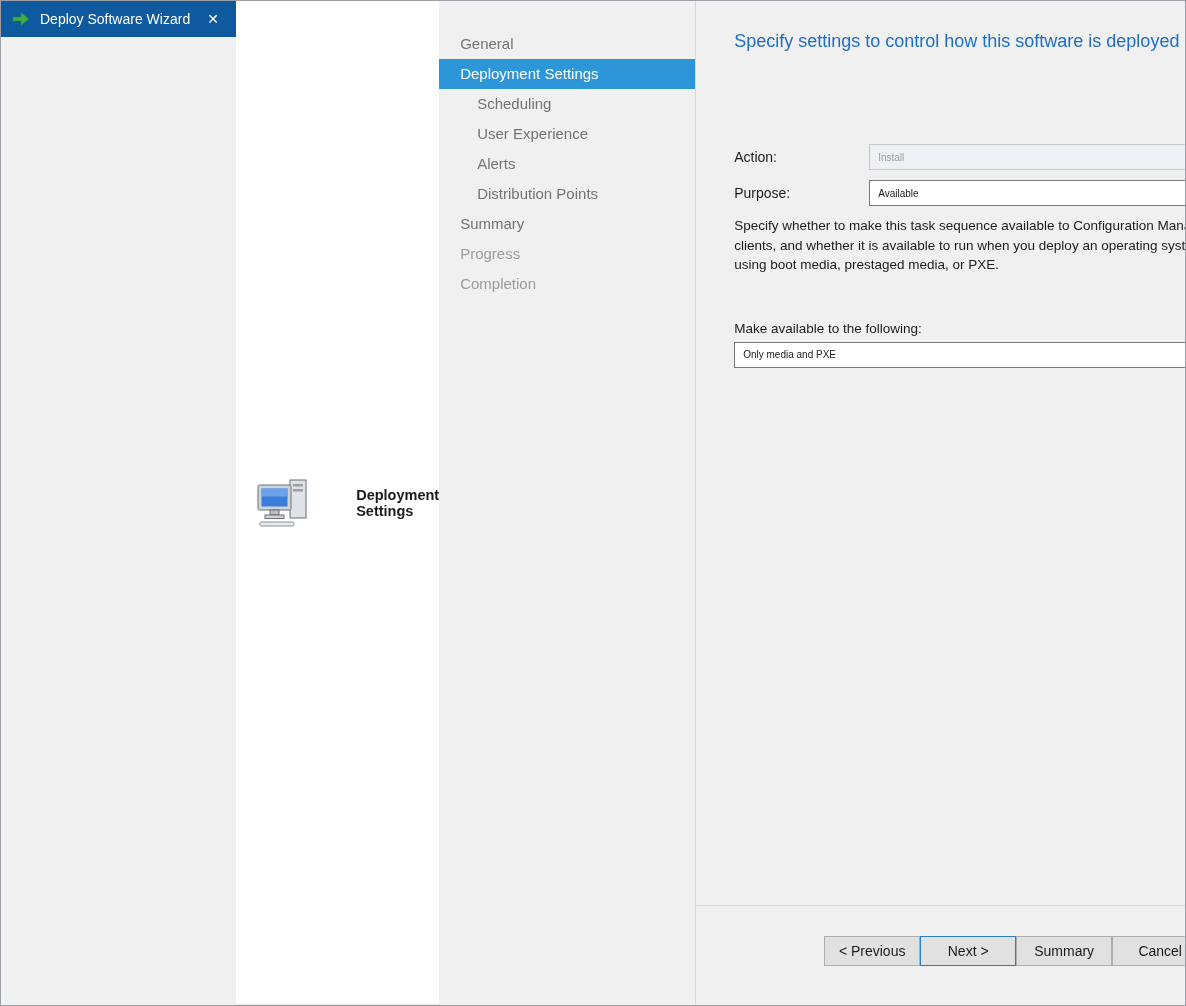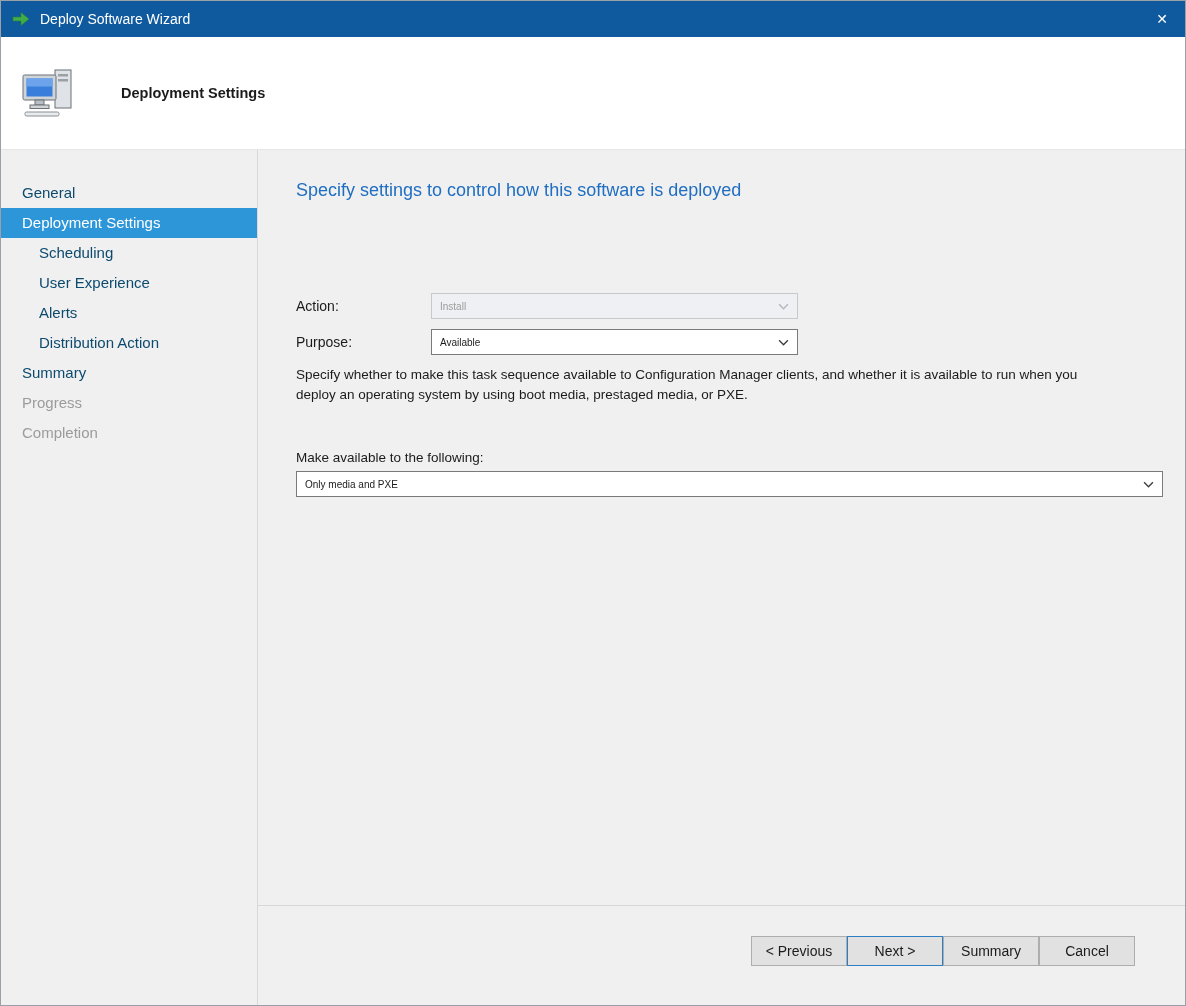--- a/index.html
+++ b/index.html
@@ -1,39 +1,39 @@
 <!DOCTYPE html>
 <html style="--c-titlebar: #0f5a9e; --c-active: #2d96d9; --c-heading: #1f6ec2;"><head>
 <meta charset="utf-8">
 <style>
   html,body{margin:0;padding:0;background:#ffffff;}
   .window{
     width:1186px;height:1006px;box-sizing:border-box;
-    border:1px solid #9aa0a6;display:flex;flex-direction:column;
+    border:1px solid #9aa0a6;display:flex;flex-direction:row;
     font-family:"Liberation Sans",sans-serif;overflow:hidden;background:#f0f0f0;
   }
   
   .titlebar{
     flex:0 0 36px;height:36px;background:var(--c-titlebar,#0f5a9e);
     display:flex;align-items:center;padding-left:10px;color:#ffffff;
   }
   .app-icon{width:20px;height:20px;margin-right:9px;flex:0 0 auto;}
   .titlebar-title{font-size:14px;flex:1;white-space:nowrap;}
   .close-btn{width:46px;height:36px;display:flex;align-items:center;justify-content:center;cursor:default;}
   
   .header{
     flex:0 0 112px;background:#ffffff;display:flex;align-items:center;
     padding-left:18px;border-bottom:1px solid #e6e6e6;
   }
   .pc-icon{width:58px;height:54px;flex:0 0 auto;}
   .header-title{font-weight:bold;font-size:14.5px;color:#1b1b1b;margin-left:44px;}
   
   .body-row{flex:1;display:flex;min-height:0;background:#f0f0f0;}
   .sidebar{flex:0 0 257px;width:257px;box-sizing:border-box;border-right:1px solid #d8d8d8;padding-top:28px;}
-  .nav-item{height:30px;line-height:30px;padding-left:21px;font-size:15px;color:#0c4a6e;white-space:nowrap;}
+  .nav-item{height:30px;line-height:30px;padding-left:21px;font-size:15px;color:#737373;white-space:nowrap;}
   .nav-item.sub{padding-left:38px;}
   .nav-item.active{background:var(--c-active,#2d96d9);color:#ffffff;}
   .nav-item.disabled{color:#9b9b9b;}
   .content{flex:1;display:flex;flex-direction:column;min-width:0;}
   .content-main{flex:1;padding:30px 22px 0 38px;}
   .page-heading{color:var(--c-heading,#1f6ec2);font-size:18px;font-weight:400;margin:0;}
   .form-area{margin-top:92px;}
   .form-row{display:flex;align-items:center;margin-bottom:10px;}
   .form-label{width:135px;font-size:14px;color:#1b1b1b;}
   .combo{
@@ -95,21 +95,21 @@
   </div>
 
   <div class="body-row">
 
     <div class="sidebar">
       <div class="nav-item">General</div>
       <div class="nav-item active">Deployment Settings</div>
       <div class="nav-item sub">Scheduling</div>
       <div class="nav-item sub">User Experience</div>
       <div class="nav-item sub">Alerts</div>
-      <div class="nav-item sub">Distribution Action</div>
+      <div class="nav-item sub">Distribution Points</div>
       <div class="nav-item">Summary</div>
       <div class="nav-item disabled">Progress</div>
       <div class="nav-item disabled">Completion</div>
     </div>
 
     <div class="content">
       <div class="content-main">
         <h1 class="page-heading">Specify settings to control how this software is deployed</h1>
 
         <div class="form-area">

